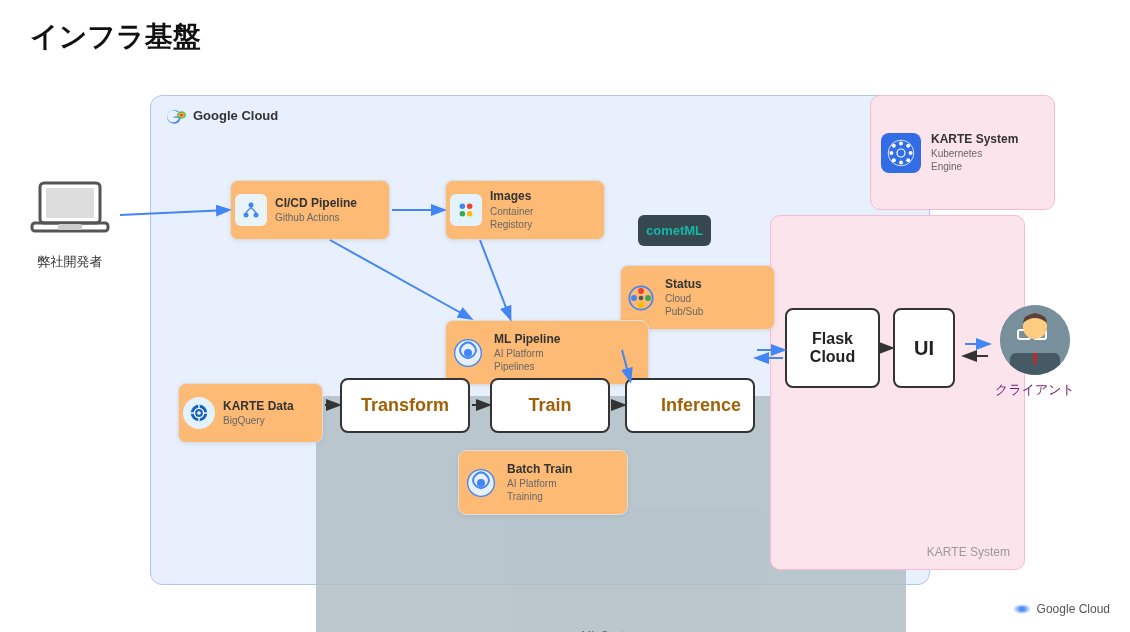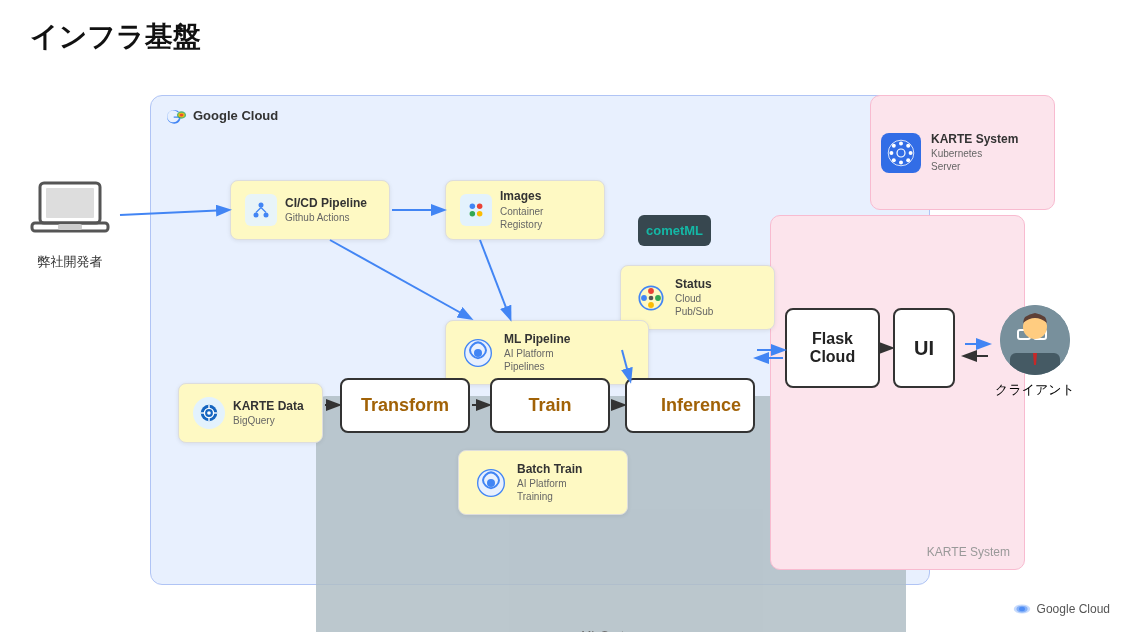--- a/index.html
+++ b/index.html
@@ -82,26 +82,26 @@
     .developer-box {
       position: absolute;
       top: 175px;
       left: 20px;
       width: 100px;
       text-align: center;
     }
 
     
     .card {
-      background: #fef9c3;
+      background: #fdba74;
       border-radius: 8px;
       border: 1px solid #ddd;
       display: flex;
       align-items: center;
-      padding: 8px 14px;
+      padding: 8px 4px;
       gap: 8px;
       position: absolute;
       box-shadow: 0 1px 4px rgba(0,0,0,0.08);
     }
 
     .card-title {
       font-size: 12px;
       font-weight: bold;
       color: #333;
       line-height: 1.3;
@@ -213,21 +213,21 @@
       <circle cx="11" cy="11" r="2.5" fill="#fff"></circle>
       <circle cx="29" cy="29" r="2.5" fill="#fff"></circle>
       <circle cx="11" cy="29" r="2.5" fill="#fff"></circle>
       <circle cx="29" cy="11" r="2.5" fill="#fff"></circle>
       <circle cx="20" cy="20" r="5" fill="none" stroke="#fff" stroke-width="1.5"></circle>
     </svg>
   </div>
   <div>
     <div class="card-title">KARTE System</div>
     <div class="card-sub">Kubernetes</div>
-    <div class="card-sub">Server</div>
+    <div class="card-sub">Engine</div>
   </div>
 </div>
 
 <div style="position:absolute;top:215px;left:770px;width:255px;height:355px;background:#fce4ec;border-radius:10px;border:1.5px solid #f8bbd0;">
   <span style="position:absolute;bottom:10px;right:14px;font-size:12px;color:#999;">KARTE System</span>
 </div>
 
 <div class="developer-box">
 
   <div style="width:80px;height:70px;margin:0 auto 8px;display:flex;align-items:center;justify-content:center;">
@@ -375,21 +375,21 @@
 
       <rect x="10" y="48" width="50" height="22" rx="6" fill="#455a64"></rect>
 
       <circle cx="35" cy="22" r="12" fill="#ffcc80"></circle>
 
       <path d="M23 18 Q35 8 47 18 Q47 10 35 8 Q23 10 23 18" fill="#5d4037"></path>
 
       <polygon points="33,48 37,48 36,60 34,60" fill="#c62828"></polygon>
     </svg>
   </div>
-  <div style="font-size:13px;color:#000000;">クライアント</div>
+  <div style="font-size:13px;color:#701a75;">クライアント</div>
 </div>
 
 <svg class="arrows-svg" viewBox="0 0 1130 632">
   <defs>
     <marker id="arrowBlue" markerWidth="8" markerHeight="8" refX="6" refY="3" orient="auto">
       <path d="M0,0 L0,6 L8,3 z" fill="#4285f4"></path>
     </marker>
     <marker id="arrowDark" markerWidth="8" markerHeight="8" refX="6" refY="3" orient="auto">
       <path d="M0,0 L0,6 L8,3 z" fill="#333"></path>
     </marker>

